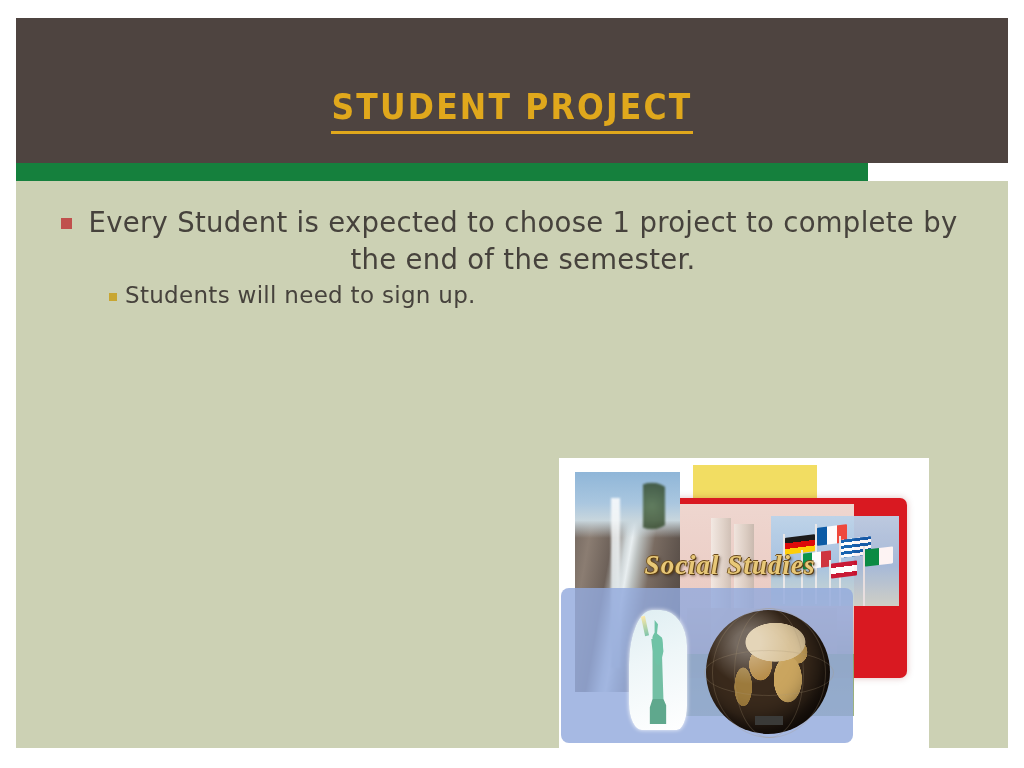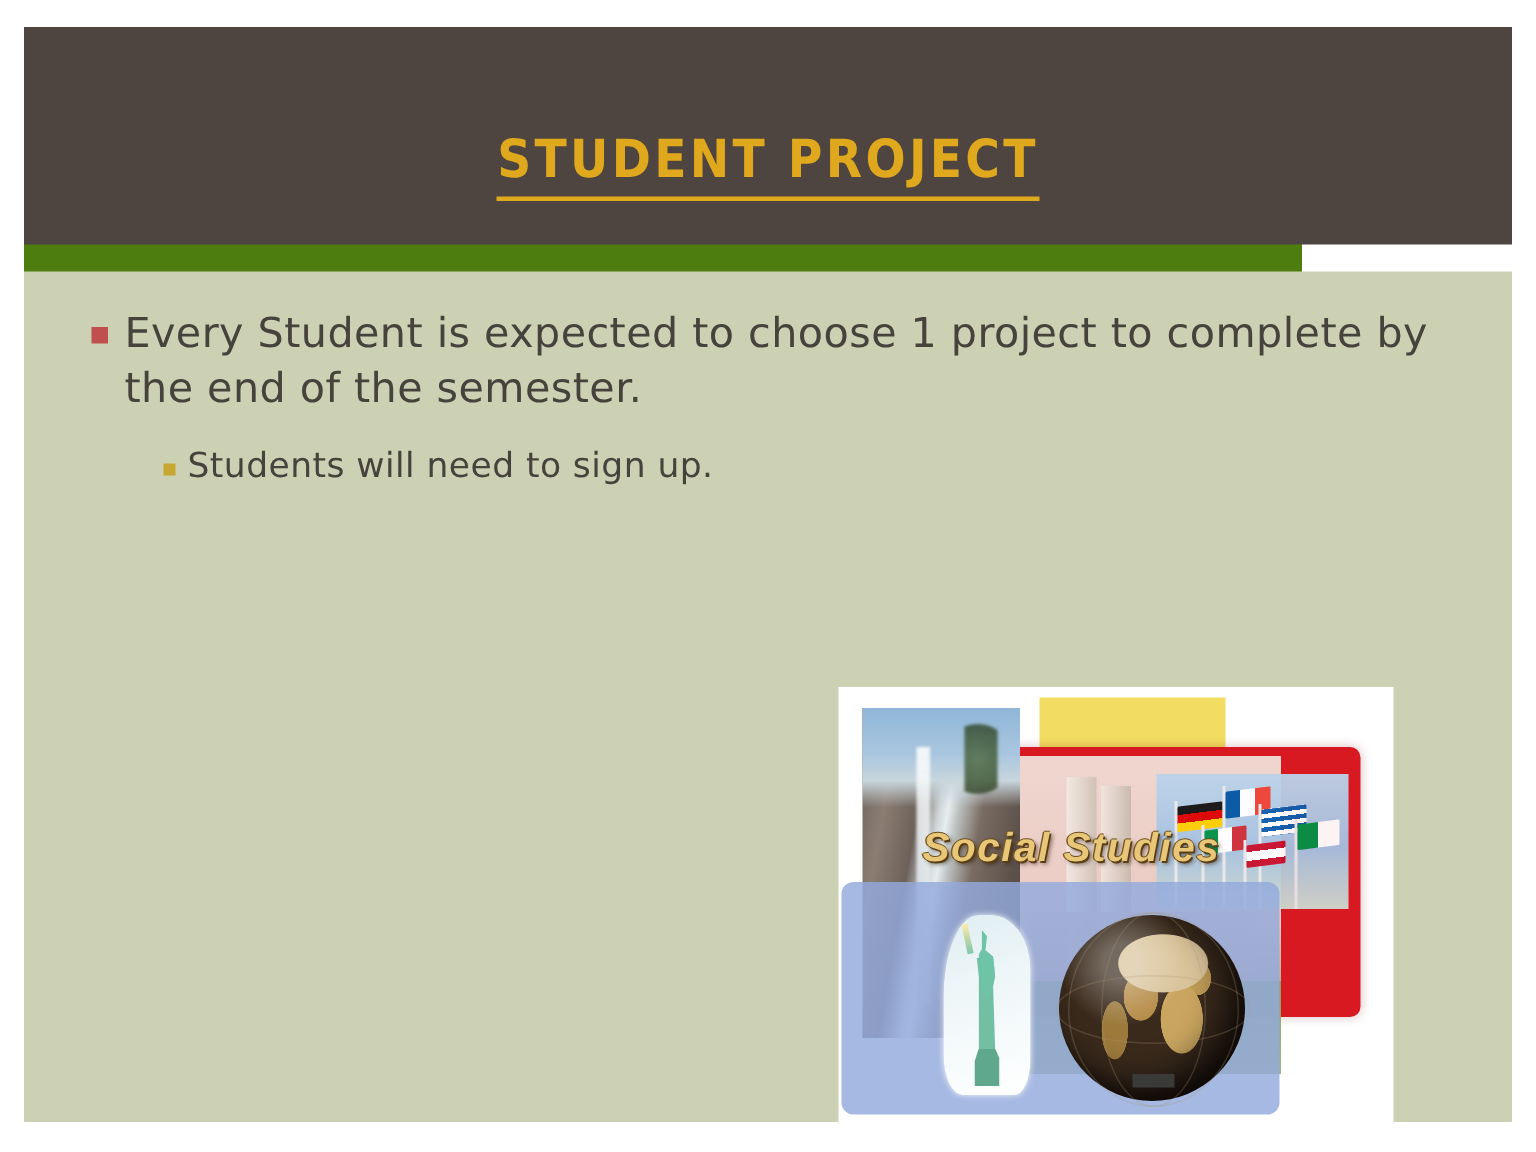--- a/index.html
+++ b/index.html
@@ -6,21 +6,21 @@
   body{
     width:1024px;height:768px;
     background:#ffffff;
     font-family:"DejaVu Sans", sans-serif;
     overflow:hidden;
   }
   #slide{
     position:absolute;
     left:16px; top:18px;
     width:852px; height:730px;
-    background:#4d7c0f;
+    background:#15803d;
   }
   
   #title-banner{
     position:absolute;
     left:0; top:0;
     width:992px; height:145px;
     background:#4e4440;
   }
   #slide-title{
     position:absolute;
@@ -38,34 +38,35 @@
   #slide-title .tu{
     border-bottom:3px solid #e0a81c;
     padding-bottom:4px;
   }
   
   #body-panel{
     position:absolute;
     left:0; top:163px;
     width:992px; height:567px;
     background:#ccd1b4;
+    text-align:center;
   }
   
   #bullet-list{
     position:absolute;
     left:45px; top:23px;
     width:930px;
   }
   .bullet-row{
     display:flex;
     align-items:flex-start;
     margin-bottom:2px;
   }
   .bullet-row.lvl1{ margin-left:0px; }
-  .bullet-row.lvl2{ margin-left:48px; margin-top:20px; margin-bottom:6px;}
+  .bullet-row.lvl2{ margin-left:48px; margin-top:4px; margin-bottom:6px;}
 
   .bullet-mark{
     flex:0 0 auto;
     margin-top:14px;
     margin-right:11px;
   }
   .lvl1 .bullet-mark{
     width:11px;height:11px;
     background:#c0504d;
   }
@@ -160,21 +161,21 @@
     width:128px; height:90px;
     background:linear-gradient(180deg,#bcd3ea 0%,#a4c2e2 55%,#cfd9cf 100%);
     opacity:.95;
   }
   .flag{position:absolute;border-radius:1px;}
   .pole{position:absolute;width:2px;background:#e9e9ea;}
   
   #collage-caption{
     left:56px; top:92px;
     width:230px;
-    font-family:Liberation Sans, sans-serif;
+    font-family:Liberation Serif, serif;
     font-style:italic;
     font-weight:bold;
     font-size:27px;
     letter-spacing:1px;
     color:#e8c878;
     text-shadow:
       1px 1px 0 #5a3d14,
       -1px 0 0 #7a5a24,
       0 -1px 0 #6a4a1c,
       2px 2px 3px rgba(40,20,0,.55);

